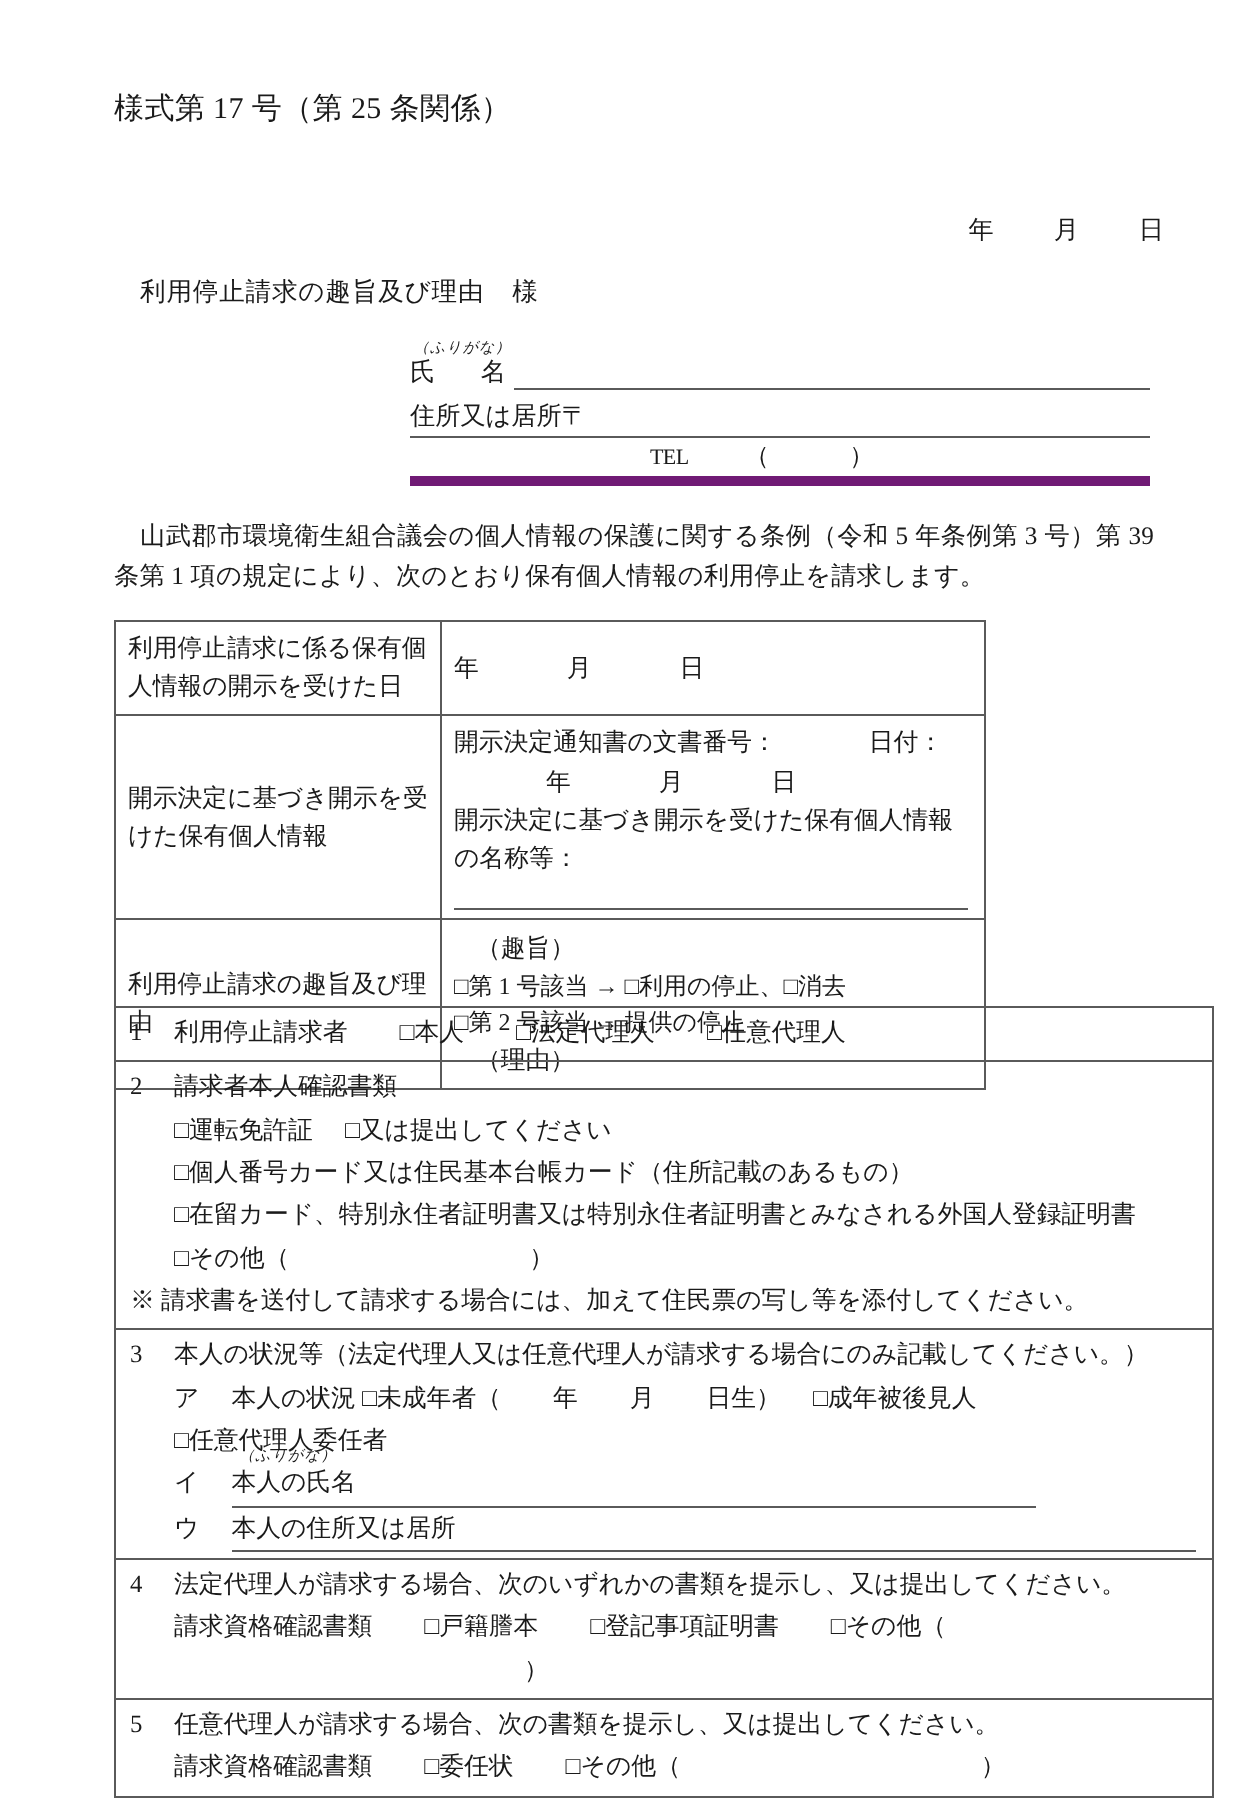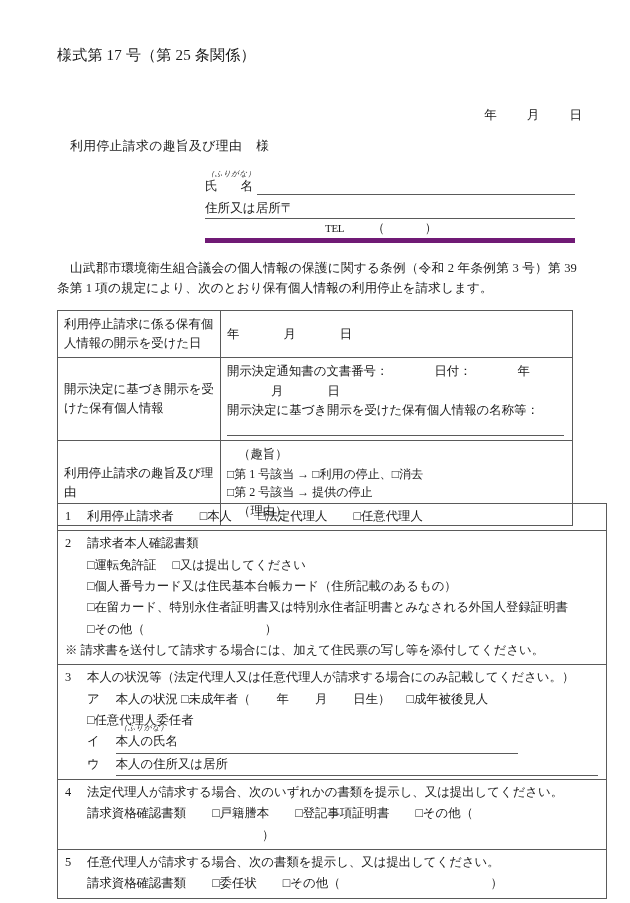--- a/index.html
+++ b/index.html
@@ -139,21 +139,21 @@
     text-align: justify;
     text-indent: 13px;
     letter-spacing: 0.1px;
   }
 
   
   .tbl1 {
     position: absolute;
     left: 57px;
     top: 310px;
-    width: 516px;
+    width: 436px;
     border-collapse: collapse;
     table-layout: fixed;
   }
   .tbl1 td {
     border: 1px solid #5a5a5a;
     vertical-align: middle;
     font-size: 12.4px;
     line-height: 1.55;
     padding: 4px 6px;
   }
@@ -247,21 +247,21 @@
       <span class="lbl-addr">住所又は居所〒</span>
       <span class="fill"></span>
     </div>
     <div class="row-tel">
       <span class="tel-inner">
         <span class="tel-word">TEL</span><span class="tel-paren"><span>（</span><span class="gap"></span><span>）</span></span>
       </span>
     </div>
   </div>
 
-  <div class="body-para">山武郡市環境衛生組合議会の個人情報の保護に関する条例（令和 2 年条例第 3 号）第 39 条第 1 項の規定により、次のとおり保有個人情報の利用停止を請求します。</div>
+  <div class="body-para">山武郡市環境衛生組合議会の個人情報の保護に関する条例（令和 5 年条例第 3 号）第 39 条第 1 項の規定により、次のとおり保有個人情報の利用停止を請求します。</div>
 
   <table class="tbl1">
     <tbody>
         <tr>
       <td class="lbl">利用停止請求に係る保有個人情報の開示を受けた日</td>
       <td class="t1-date">
         <span>年</span><span class="s1"></span><span>月</span><span class="s1"></span><span>日</span>
       </td>
     </tr>
     <tr>

